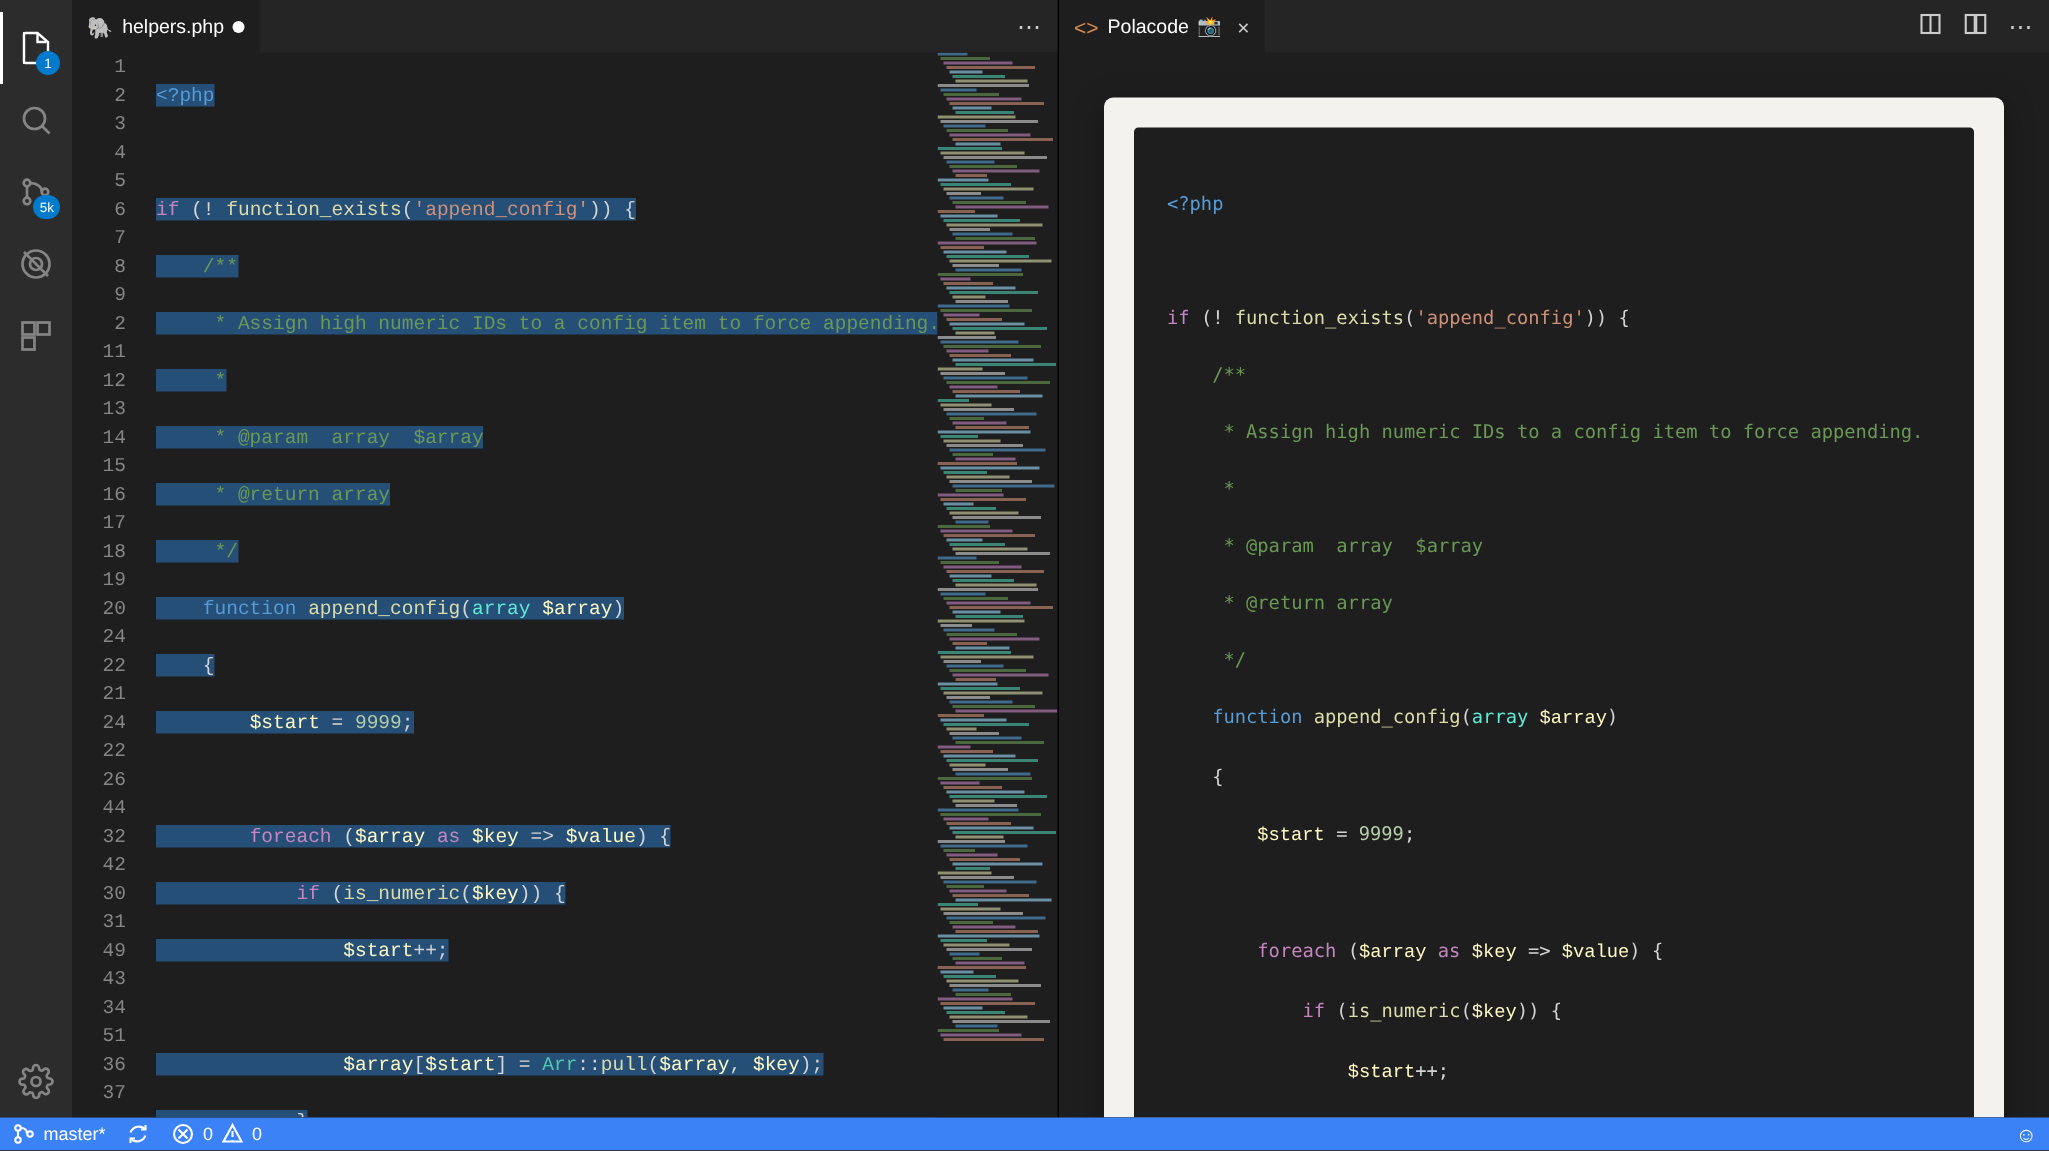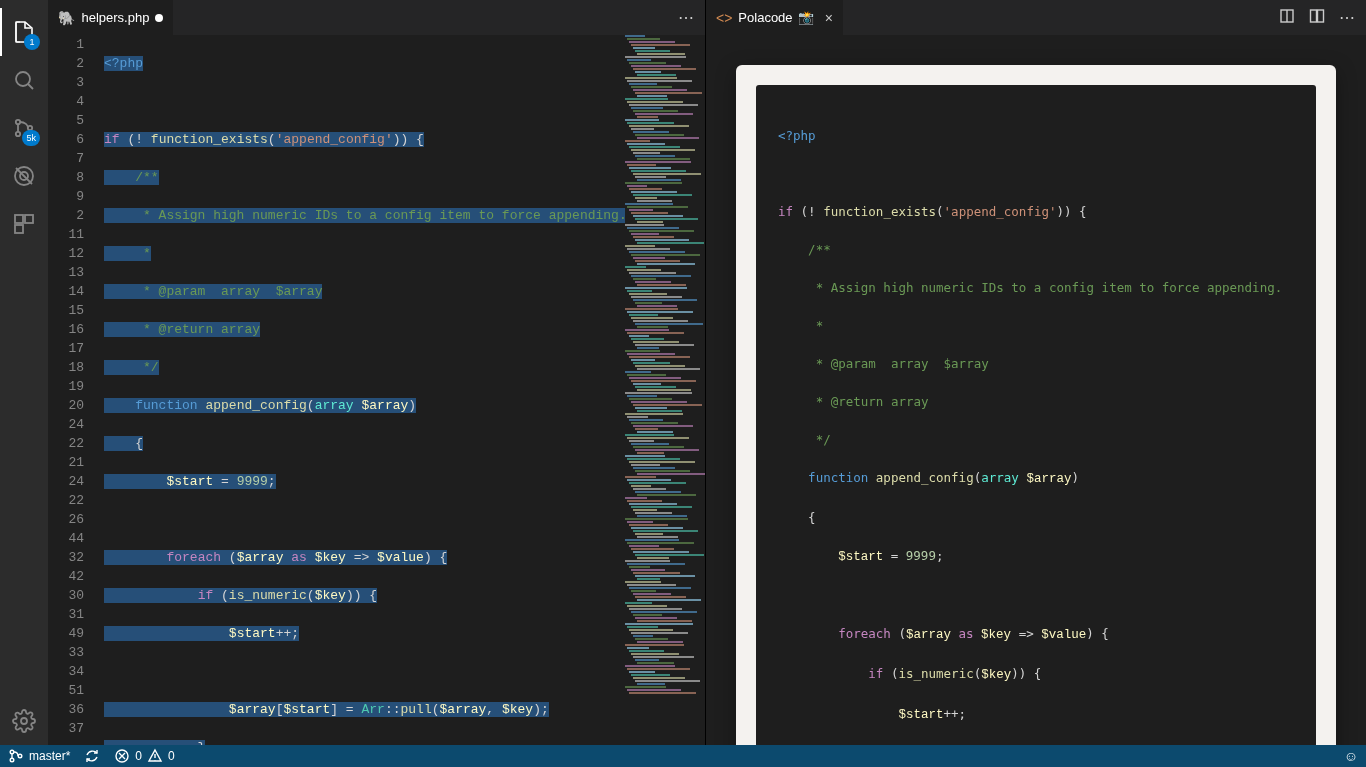--- a/index.html
+++ b/index.html
@@ -183,21 +183,21 @@
   overflow: hidden;
 }
 
 
 .php-icon { color: #b180d7; font-size: 14px; }
 .pol-icon { color: #d18a52; font-size: 14px; }
 
 
 .status-bar {
   height: 22px;
-  background: #0c4a6e;
+  background: #3b82f6;
   color: #fff;
   display: flex;
   align-items: center;
   font-size: 12px;
   padding: 0 8px;
   gap: 14px;
 }
 .status-bar .sb-group { display: flex; align-items: center; gap: 5px; }
 .status-bar .sb-spacer { flex: 1; }
 .sb-smile { font-size: 14px; }
@@ -296,21 +296,21 @@
           <div>21</div>
           <div>24</div>
           <div>22</div>
           <div>26</div>
           <div>44</div>
           <div>32</div>
           <div>42</div>
           <div>30</div>
           <div>31</div>
           <div>49</div>
-          <div>33</div>
+          <div>43</div>
           <div>34</div>
           <div>51</div>
           <div>36</div>
           <div>37</div>
       </div>
       <div class="code-lines">
 <div><span class="sel tk-php">&lt;?php</span></div>
 <div> </div>
 <div><span class="sel"><span class="tk-kw">if</span><span class="tk-pun"> (! </span><span class="tk-fn">function_exists</span><span class="tk-pun">(</span><span class="tk-str">'append_config'</span><span class="tk-pun">)) {</span></span></div>
 <div><span class="sel tk-cmt">    /**</span></div>

